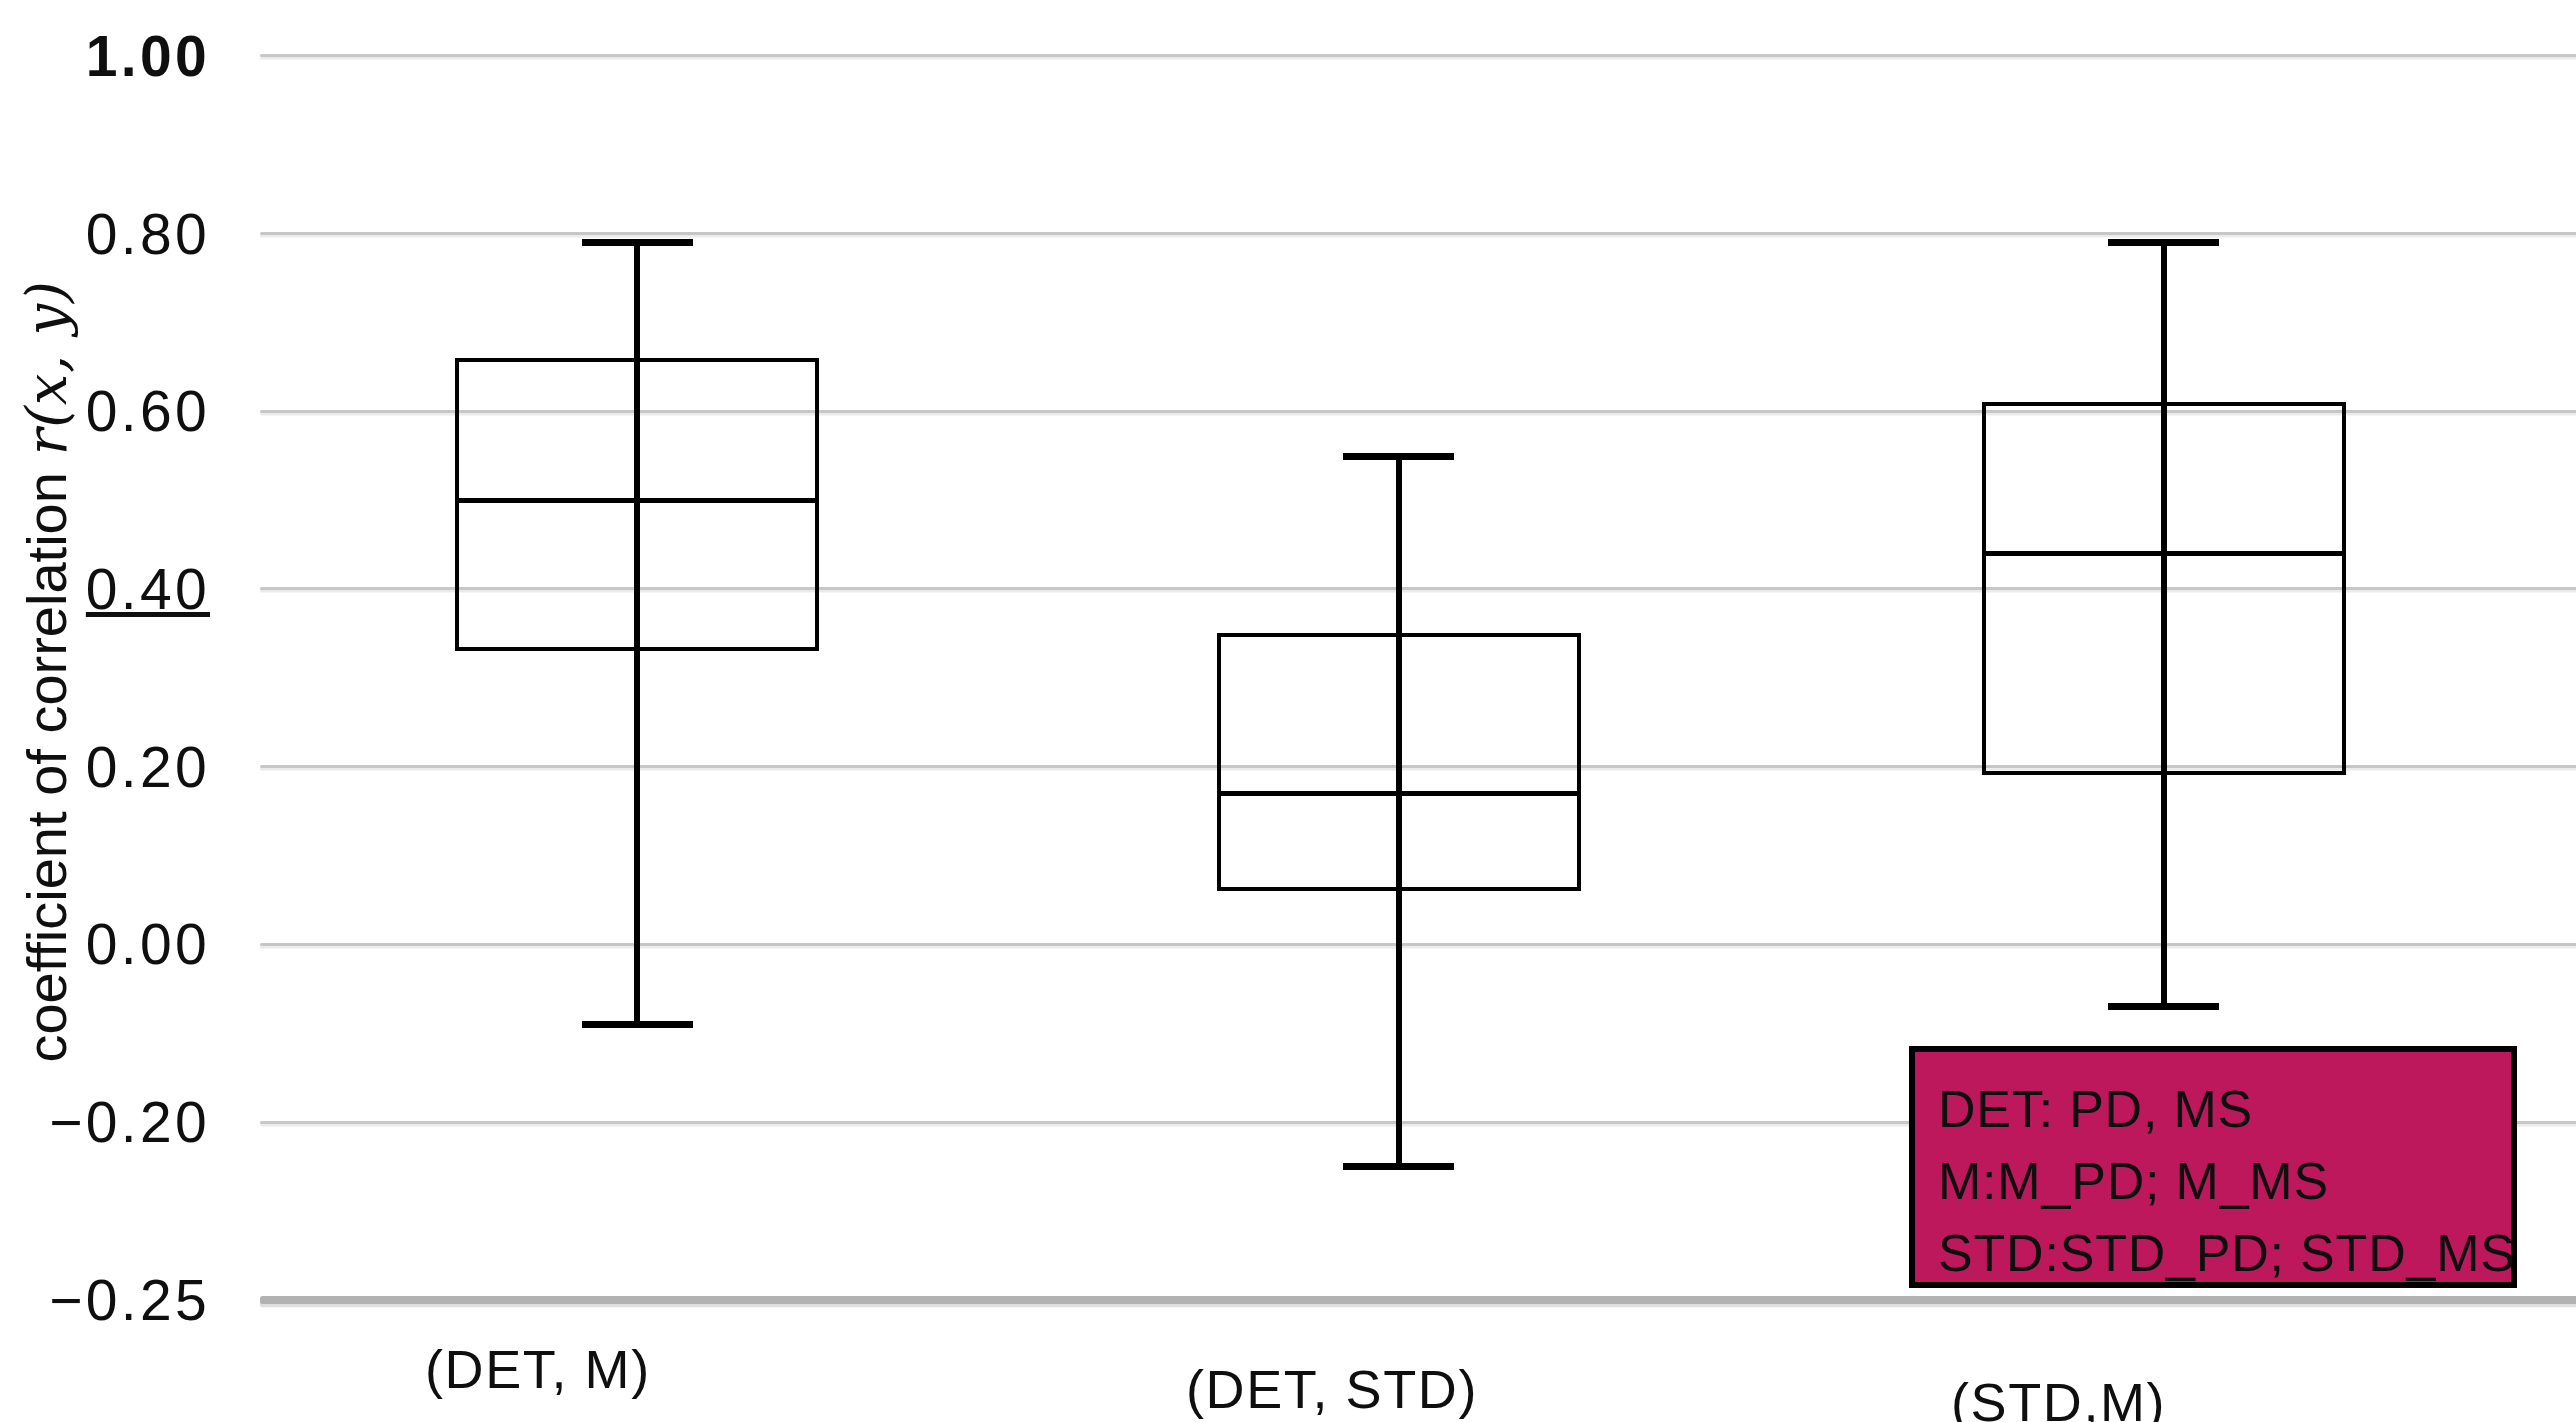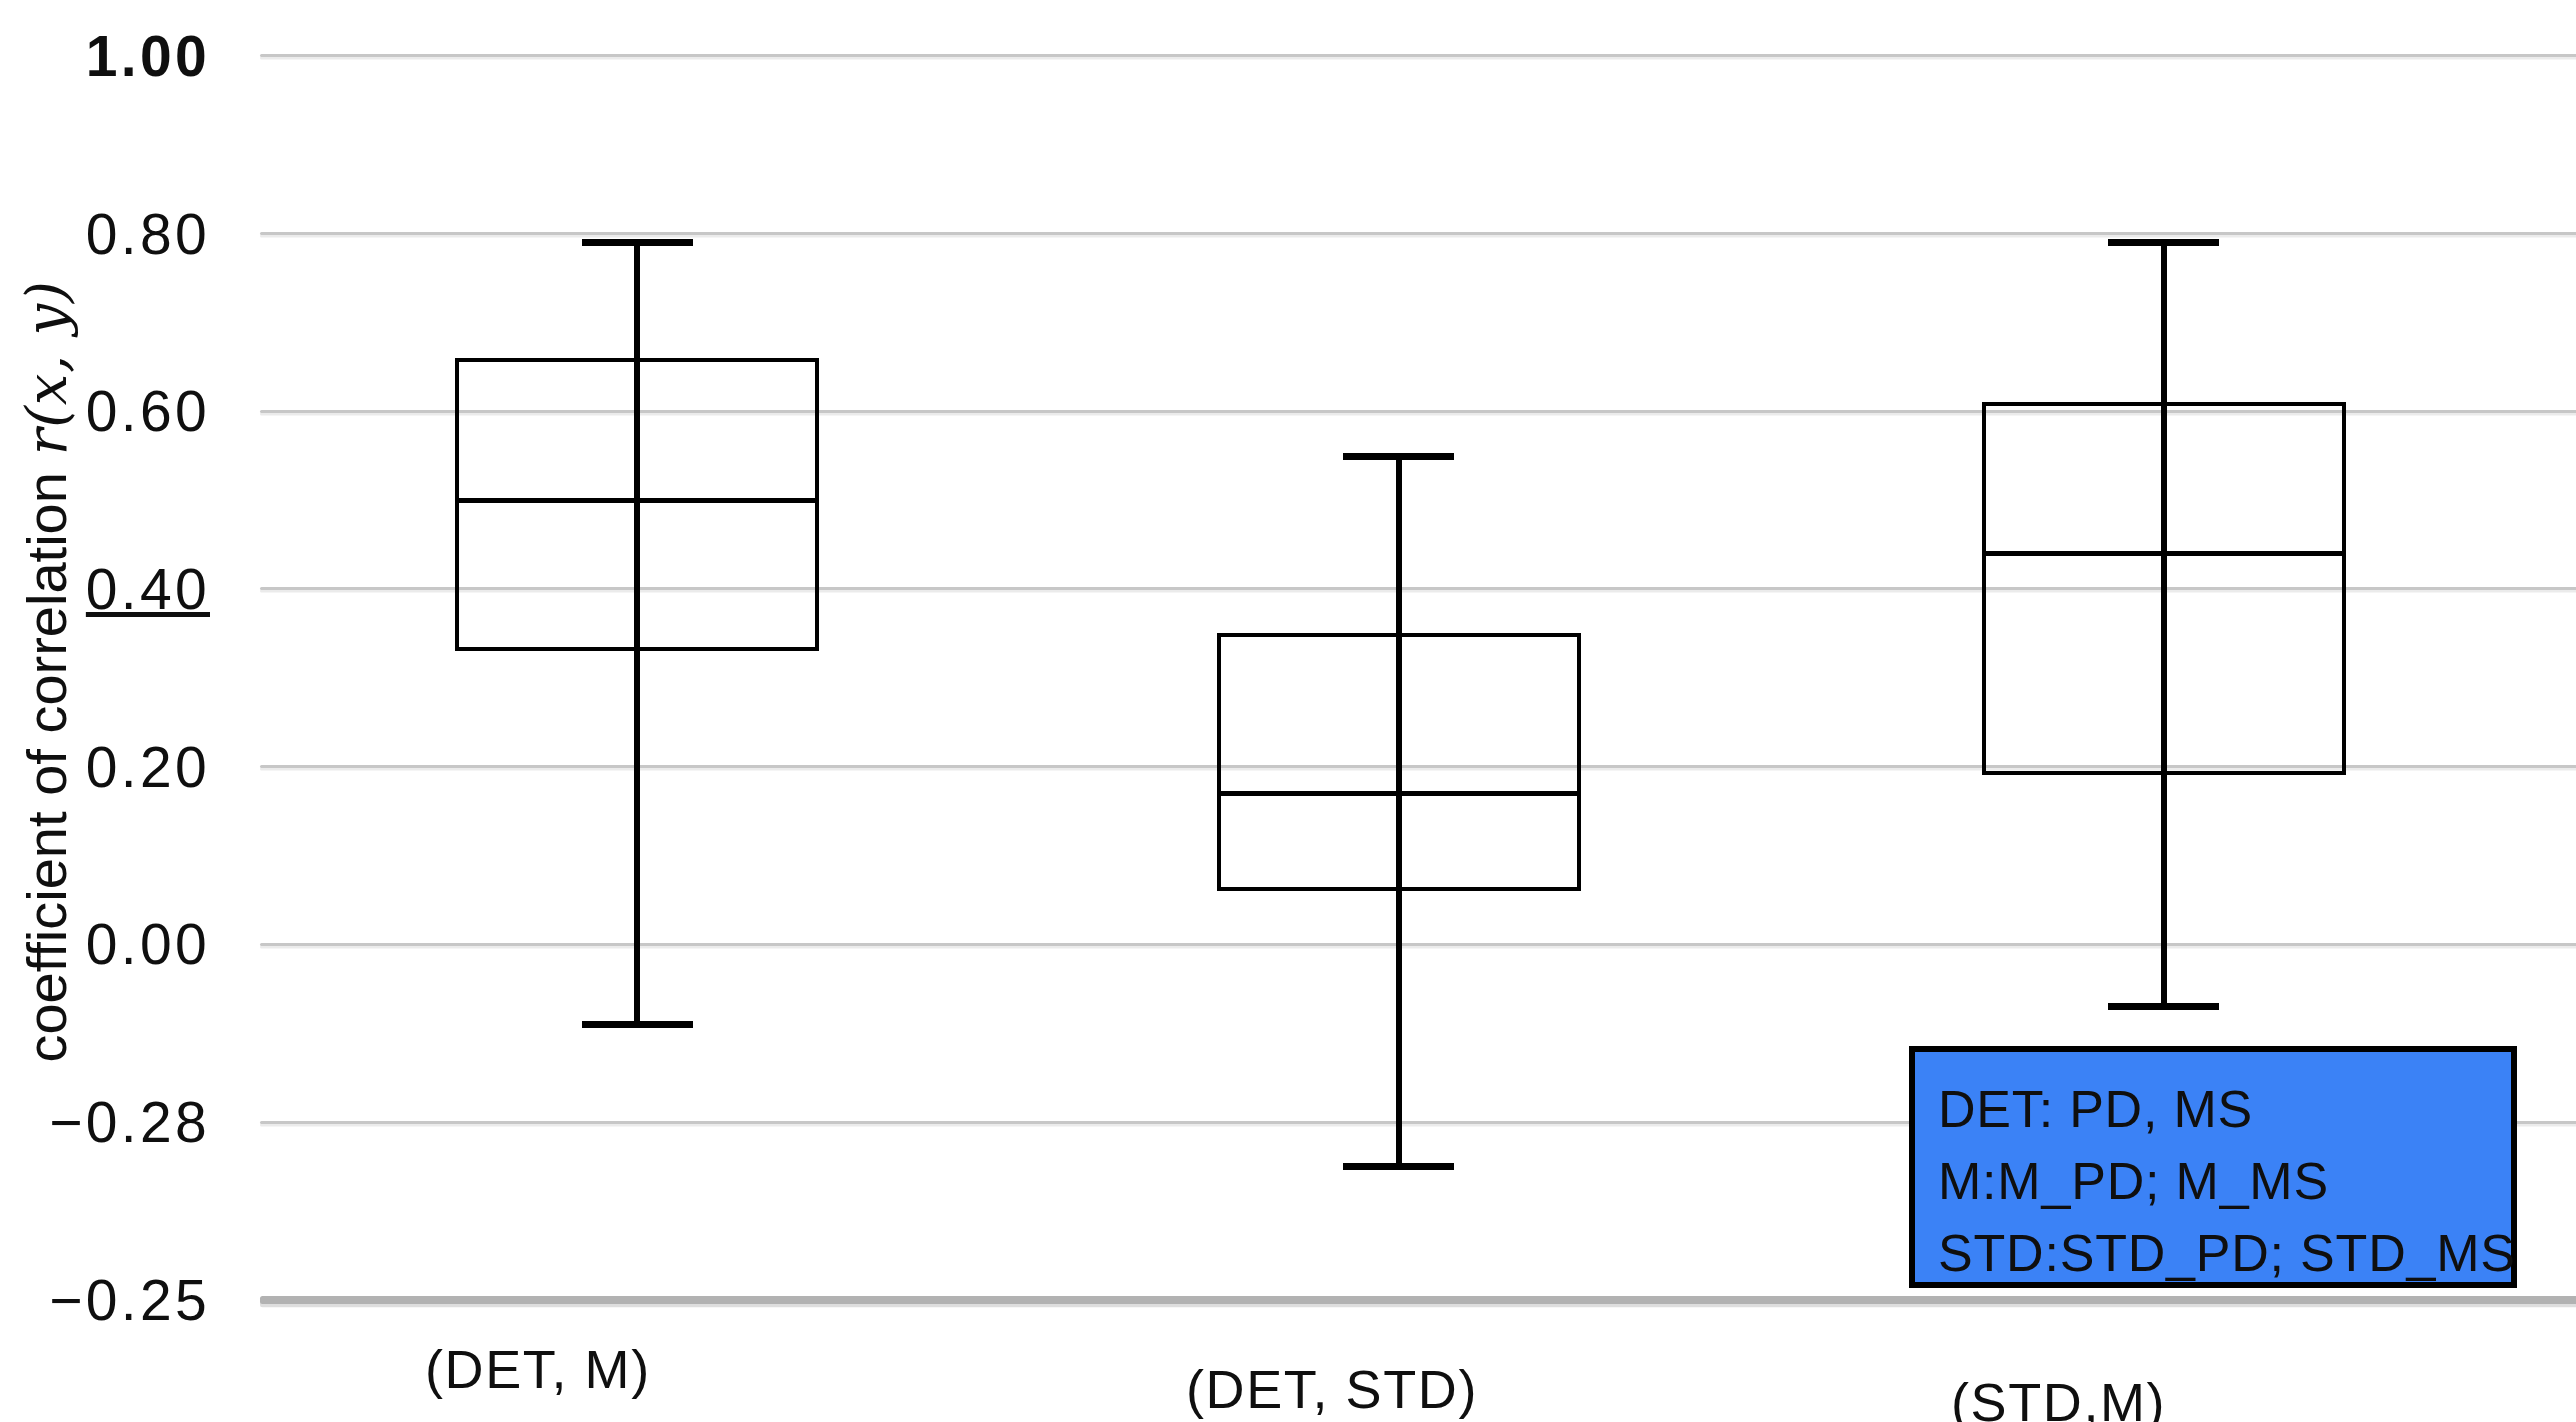--- a/index.html
+++ b/index.html
@@ -66,21 +66,21 @@
   .ytitle .math{
     font-family:"DejaVu Serif", serif;
     font-style:italic;
     margin-left:0.30em;
     letter-spacing:0.8px;
   }
   .legend{
     position:absolute;
     left:1909px;top:1046px;
     width:608px;height:242px;
-    background:#3b82f6;
+    background:#be185d;
     border:6.5px solid #000;
     box-sizing:border-box;
     z-index:5;
     padding:21px 8.2px 0 23px;
   }
   .legend-line{
     font-size:52px;line-height:72px;
     letter-spacing:0.8px;
     color:#0f0f0f;
     white-space:nowrap;
@@ -99,21 +99,21 @@
       <div class="ytick" style="top: 203px;">0.80</div>
       <div class="gridline" style="left: 260px; top: 410px; width: 2316px;"></div>
       <div class="ytick" style="top: 380px;">0.60</div>
       <div class="gridline" style="left: 260px; top: 587px; width: 2316px;"></div>
       <div class="ytick" style="top: 558px; text-decoration: underline;">0.40</div>
       <div class="gridline" style="left: 260px; top: 765px; width: 2316px;"></div>
       <div class="ytick" style="top: 736px;">0.20</div>
       <div class="gridline" style="left: 260px; top: 943px; width: 2316px;"></div>
       <div class="ytick" style="top: 913px;">0.00</div>
       <div class="gridline" style="left: 260px; top: 1121px; width: 2316px;"></div>
-      <div class="ytick" style="top: 1091px;">−0.28</div>
+      <div class="ytick" style="top: 1091px;">−0.20</div>
       <div class="gridline baseline" style="left: 260px; top: 1296px; width: 2316px;"></div>
       <div class="ytick" style="top: 1269px;">−0.25</div>
       <div class="stem" style="left: 634px; top: 243px; height: 782px;"></div>
       <div class="cap" style="left: 582px; top: 239px; width: 111px;"></div>
       <div class="cap" style="left: 582px; top: 1021px; width: 111px;"></div>
       <div class="iqr" style="left: 455px; top: 358px; width: 364px; height: 293px;"></div>
       <div class="median" style="left: 455px; top: 498px; width: 364px;"></div>
       <div class="xlabel" style="left: 425px;">(DET, M)</div>
       <div class="stem" style="left: 1396px; top: 456px; height: 711px;"></div>
       <div class="cap" style="left: 1343px; top: 453px; width: 111px;"></div>

